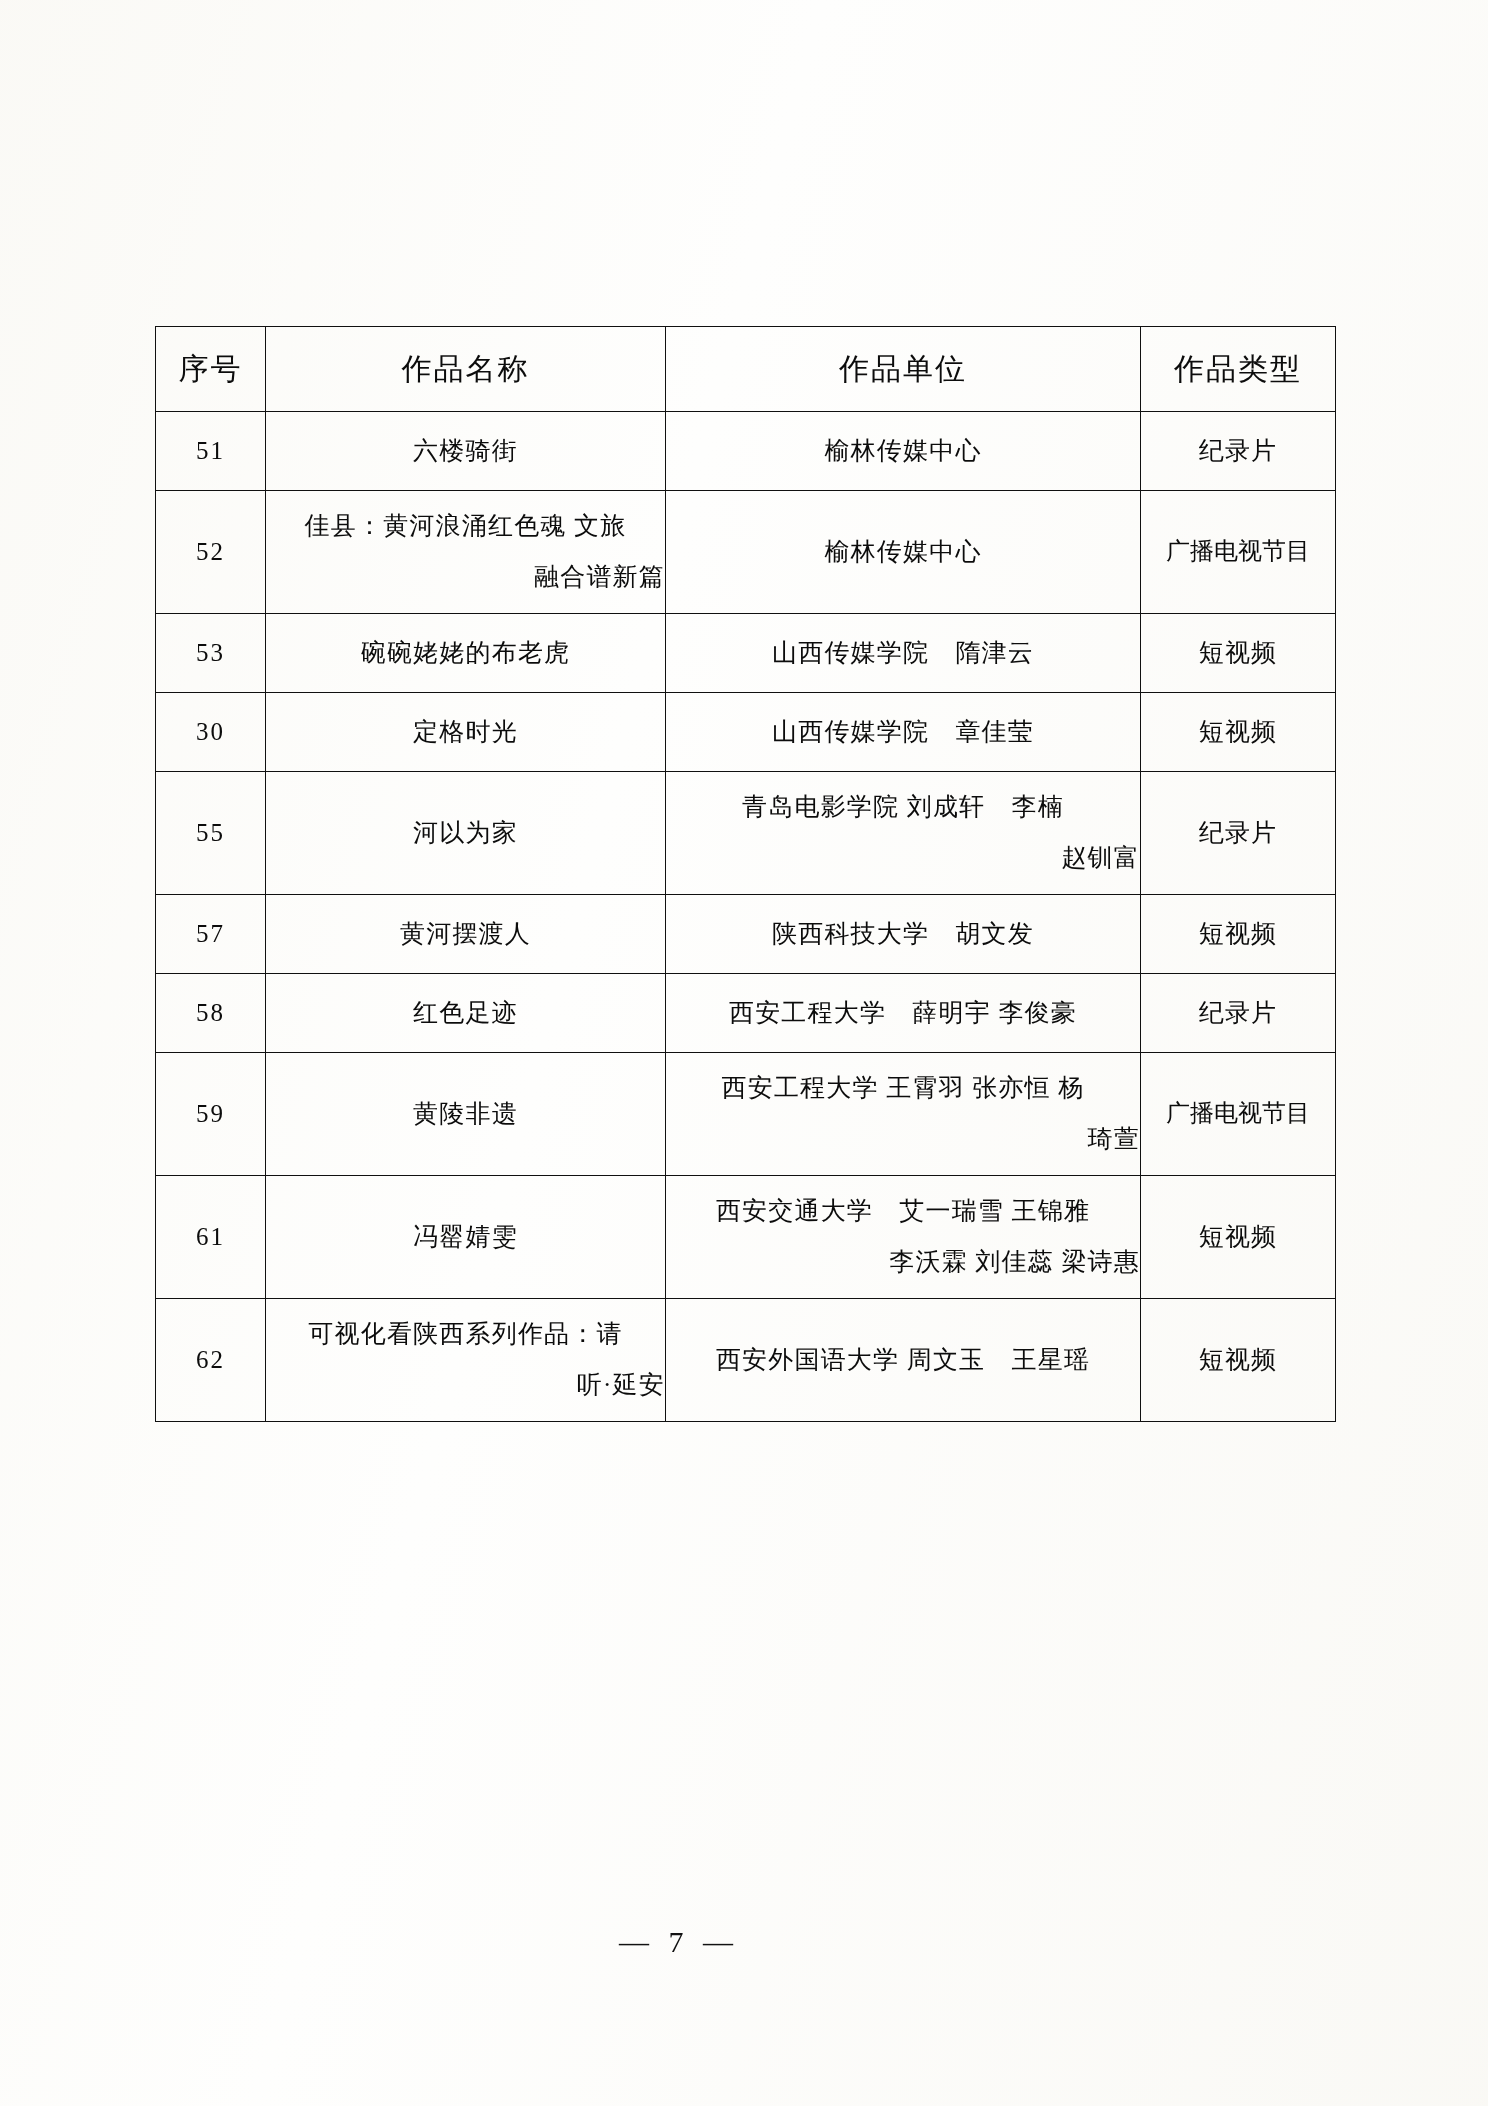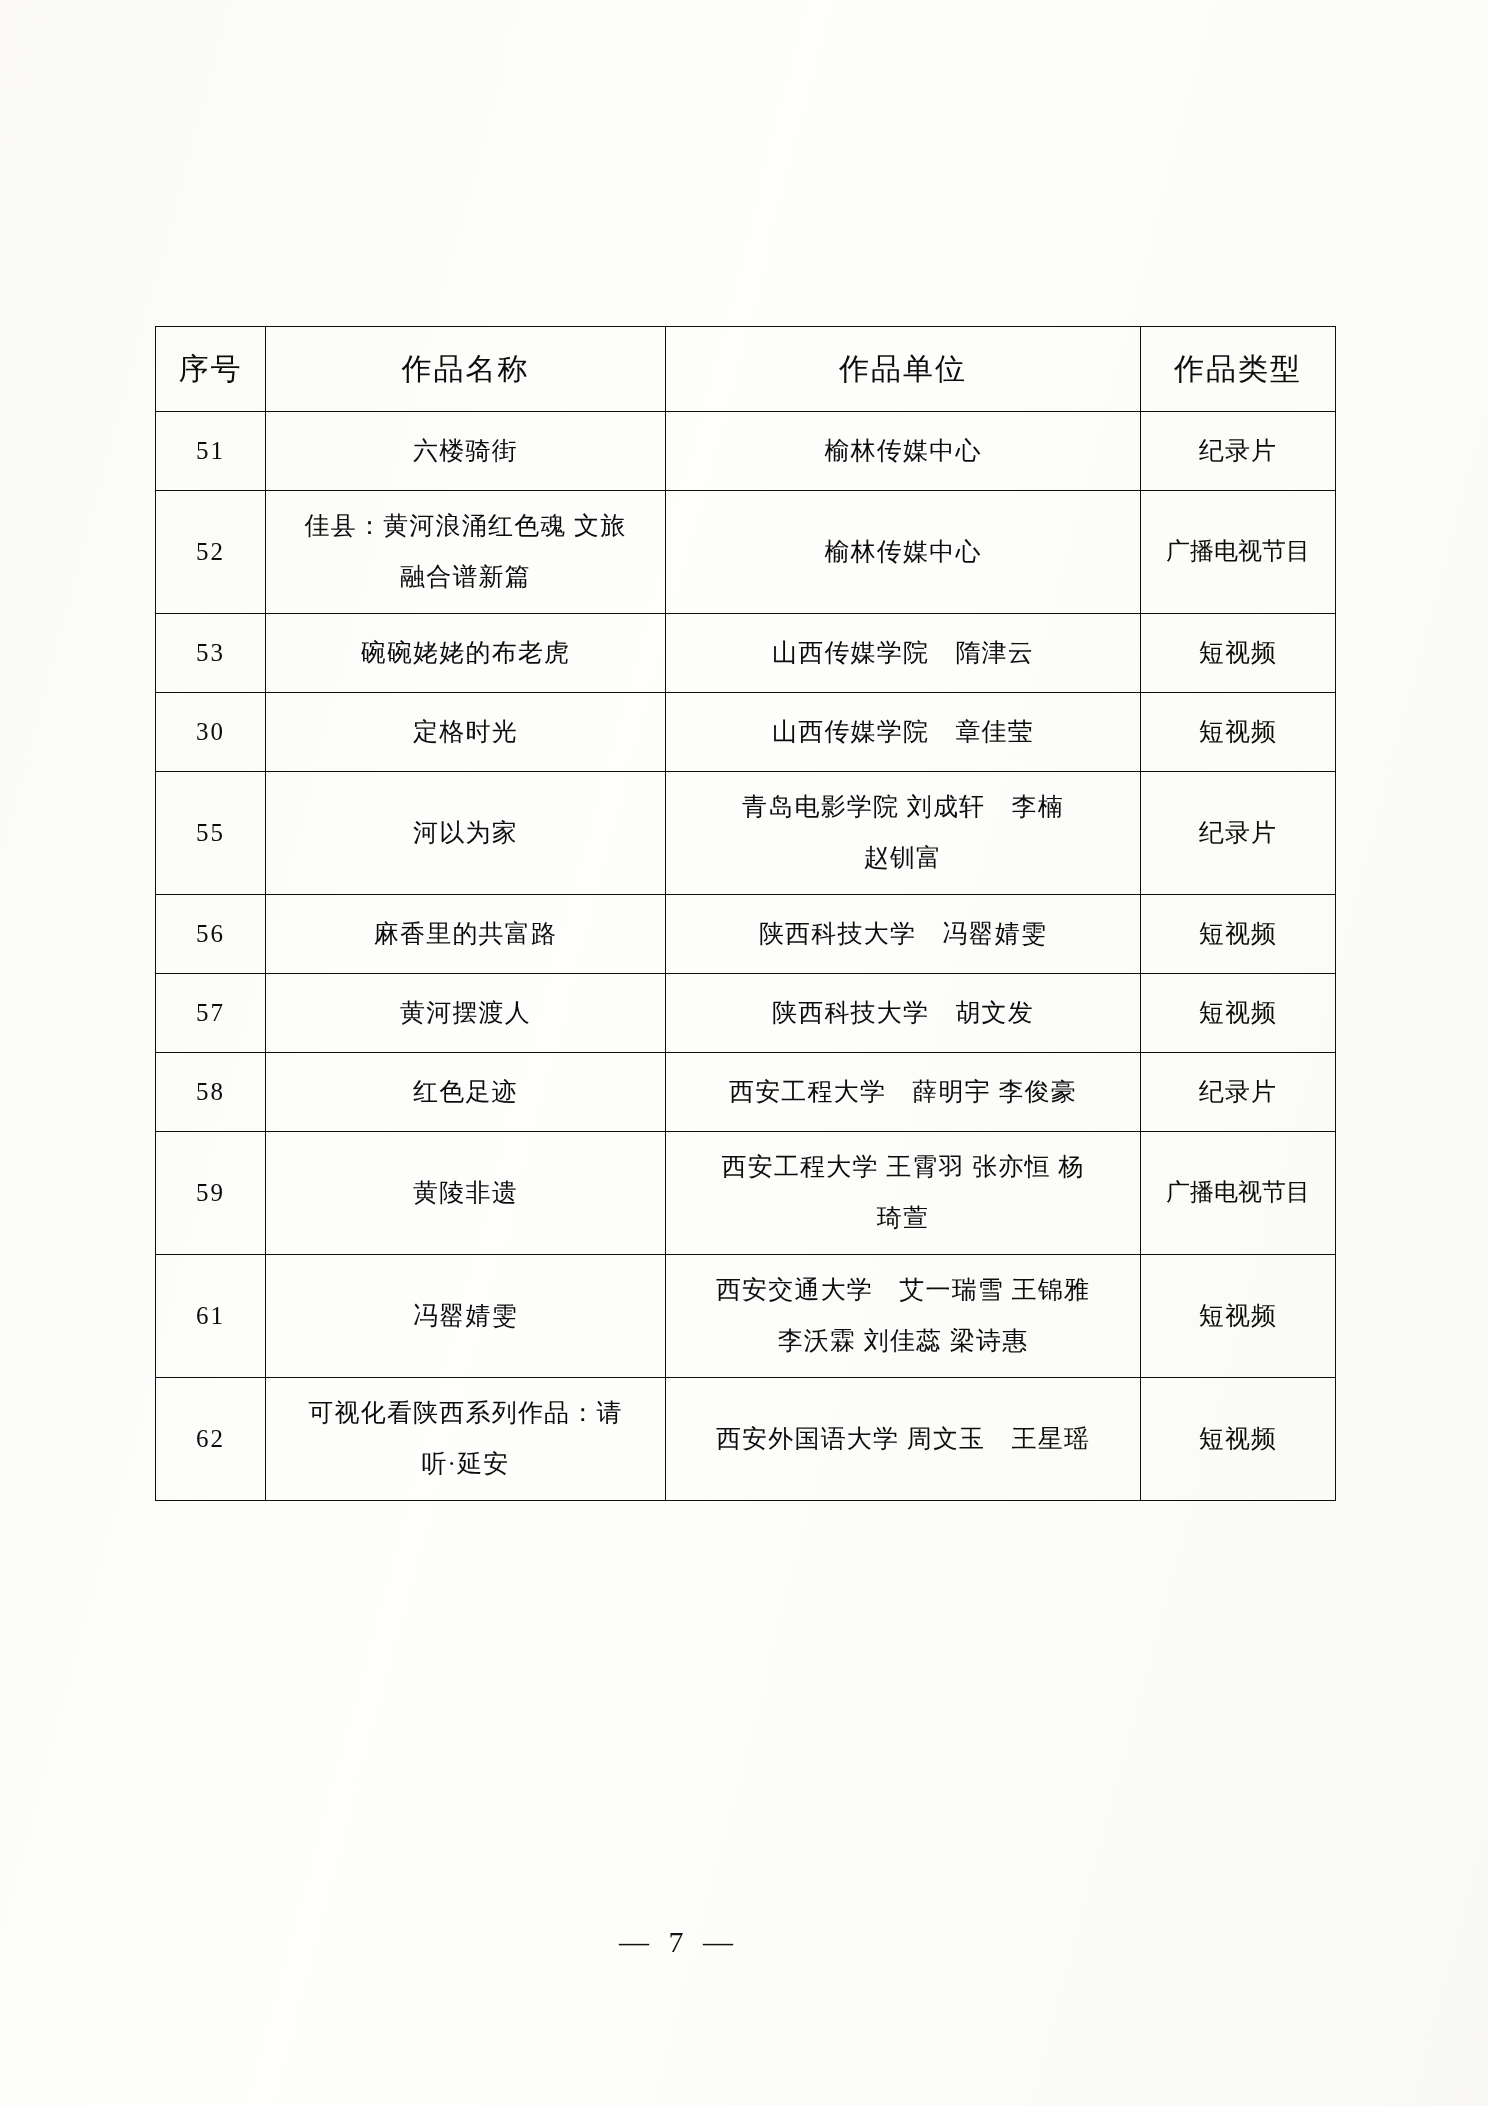--- a/index.html
+++ b/index.html
@@ -91,20 +91,21 @@
   }
 
   .two-line {
     display: block;
   }
   .two-line .ln {
     display: block;
   }
   .two-line .ln + .ln {
     margin-top: 12px;
+    text-align: right;
   }
 
   .type-wide {
     letter-spacing: 0px;
     font-size: 24px;
   }
 
   
   .page-footer {
     position: absolute;
@@ -208,34 +209,20 @@
             </td>
             <td class="cell-text">
               <span class="two-line">
                 <span class="ln">青岛电影学院 刘成轩　李楠</span>
                 <span class="ln">赵钏富</span>
               </span>
             </td>
             <td>纪录片</td>
           </tr>
           <tr class="r-1">
-            <td class="idx">56</td>
-            <td class="cell-text">
-              <span class="two-line">
-                <span class="ln">麻香里的共富路</span>
-              </span>
-            </td>
-            <td class="cell-text">
-              <span class="two-line">
-                <span class="ln">陕西科技大学　冯罂婧雯</span>
-              </span>
-            </td>
-            <td>短视频</td>
-          </tr>
-          <tr class="r-1">
             <td class="idx">57</td>
             <td class="cell-text">
               <span class="two-line">
                 <span class="ln">黄河摆渡人</span>
               </span>
             </td>
             <td class="cell-text">
               <span class="two-line">
                 <span class="ln">陕西科技大学　胡文发</span>
               </span>

